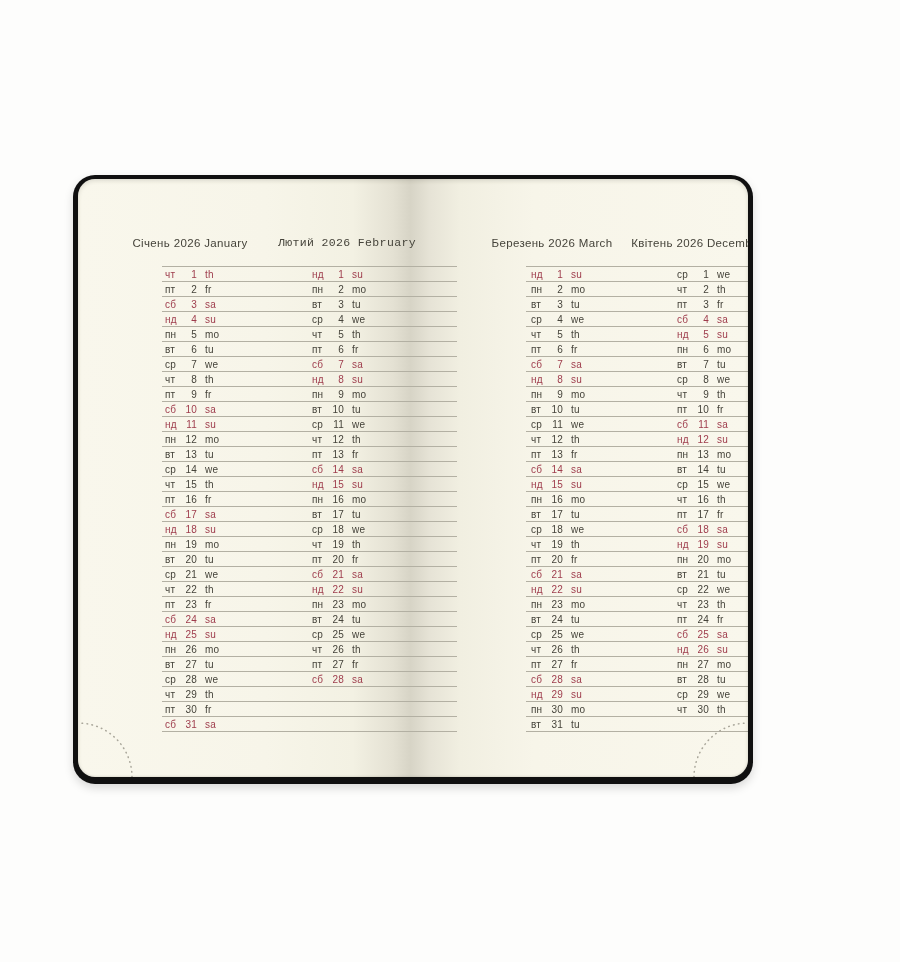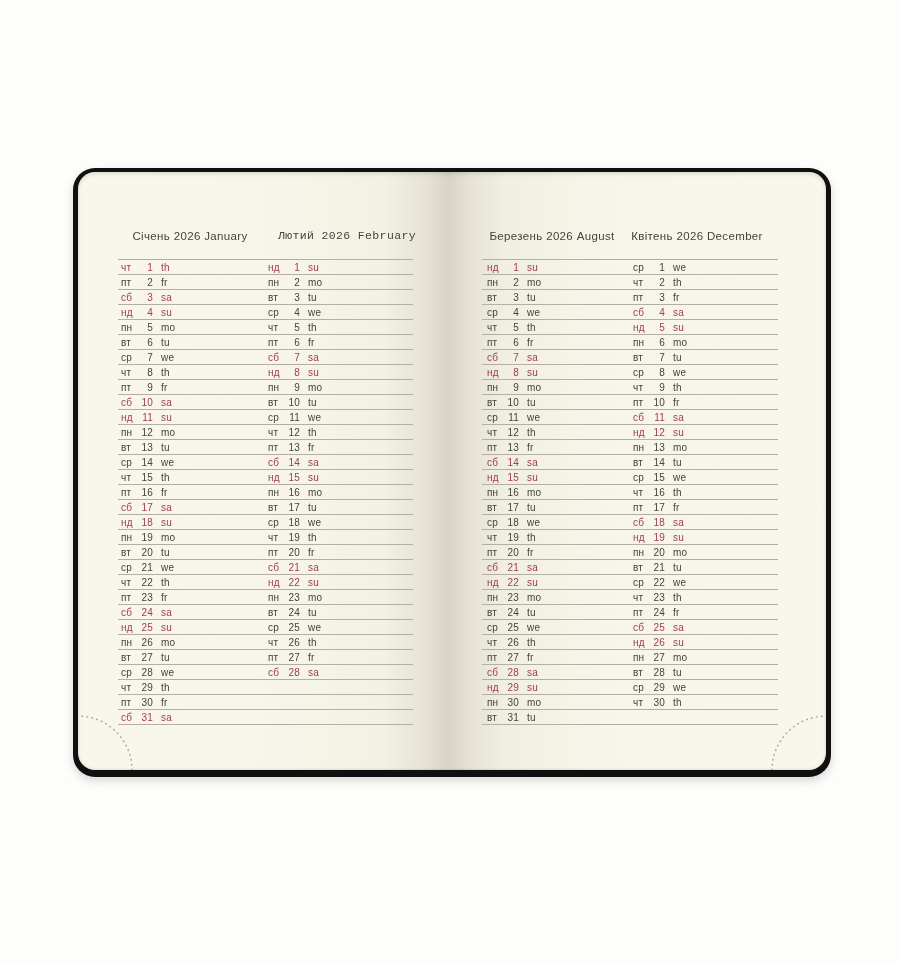--- a/index.html
+++ b/index.html
@@ -6,40 +6,40 @@
     --cream:#f8f6ea; --ink:#45433a; --red:#9e3c4c; --line:#b3b0a3;
     --cover:#101010; --dots:#a9a69a;
   }
   html,body{margin:0;padding:0;}
   body{
     width:900px;height:962px;position:relative;overflow:hidden;
     background:#fdfdfc;
     font-family:"Liberation Sans", sans-serif;
   }
   .notebook{
-    position:absolute;left:73px;top:168px;width:758px;height:609px;
+    position:absolute;left:73px;top:175px;width:680px;height:609px;
     background:var(--cover);border-radius:22px;
     box-shadow:0 4px 10px rgba(0,0,0,0.15);
   }
   .pages{
     position:absolute;left:5px;top:4px;right:5px;bottom:7px;border-radius:17px;overflow:hidden;
     background:linear-gradient(90deg,
       #f9f7ec 0%, #f7f5e9 28%, #f3f1e3 41%, #e4e1d3 47%,
       #d7d4c6 49.6%, #e6e3d6 52.5%, #f1efe1 57%, #f7f5e9 68%, #f9f7ec 100%);
   }
   .pages::after{
     content:'';position:absolute;inset:0;border-radius:17px;pointer-events:none;
     box-shadow:inset 0 2px 4px rgba(60,58,45,0.14), inset 0 -1px 2px rgba(60,58,45,0.10);
   }
   .month-header{
     position:absolute;top:57px;width:200px;text-align:center;
     font-size:11.5px;line-height:14px;color:var(--ink);letter-spacing:0.35px;
   }
   .mh-1{left:12px;} .mh-2{left:169px;font-family:Liberation Mono, monospace;} .mh-3{left:374px;} .mh-4{left:519px;}
-  .rows{position:absolute;top:87px;border-top:1px solid var(--line);}
+  .rows{position:absolute;top:87px;border-top:1px solid var(--line);margin-left:44px;}
   .rows-left{left:40px;width:295px;}
   .rows-right{left:404px;width:296px;}
   .cal-row{position:relative;height:15px;border-bottom:1px solid var(--line);box-sizing:border-box;}
   .cal-cell{
     position:absolute;top:0;height:14px;display:flex;align-items:center;
     font-size:10px;color:var(--ink);letter-spacing:0.2px;white-space:nowrap;
   }
   .col-a{left:3px;} .col-b{left:150px;}
   .rows-right .col-a{left:5px;} .rows-right .col-b{left:151px;}
   .cal-cell .ua{display:inline-block;width:17px;}
@@ -52,21 +52,21 @@
   .arc path{stroke:var(--dots);}
 </style>
 </head>
 <body>
 
 <div class="notebook">
   <div class="pages">
 
     <div class="month-header mh-1">Січень 2026 January</div>
     <div class="month-header mh-2">Лютий 2026 February</div>
-    <div class="month-header mh-3">Березень 2026 August</div>
+    <div class="month-header mh-3">Березень 2026 March</div>
     <div class="month-header mh-4">Квітень 2026 December</div>
 
     <div class="rows rows-left">
         <div class="cal-row">
           <div class="cal-cell col-a hl">
             <span class="ua">чт</span>
             <span class="num">1</span>
             <span class="en">th</span>
           </div>
           <div class="cal-cell col-b hl">

